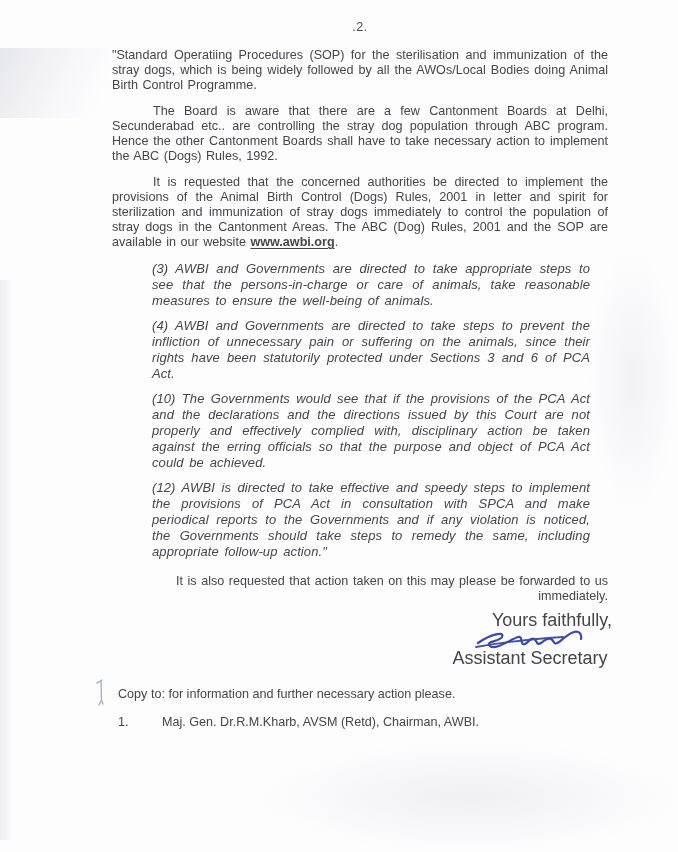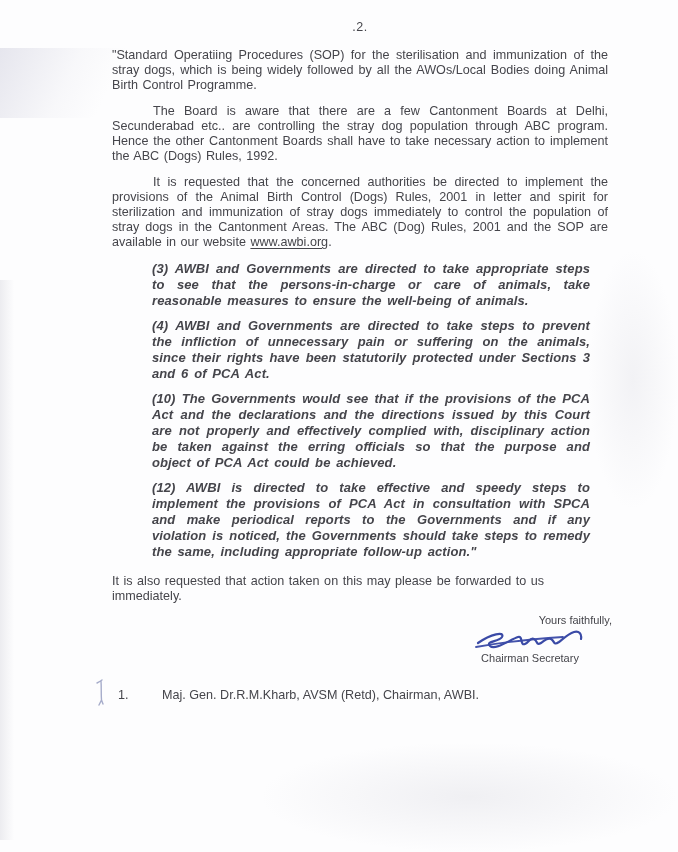--- a/index.html
+++ b/index.html
@@ -42,38 +42,37 @@
   }
   p.body {
     font-size:12.6px;
     line-height:15px;
     text-align:justify;
     margin:0 0 11px 0;
     word-spacing:1px;
   }
   p.indent   { text-indent:41px; }
   p.indent-lg{ text-indent:75px; }
-  .link { text-decoration:underline; text-underline-offset:2px; }
+  .link { text-decoration:underline; text-underline-offset:2px;font-weight:bold; }
   p.quote {
     font-style:italic;
     font-size:13px;
     line-height:16px;
     text-align:justify;
     margin:0 18px 9px 40px;
     word-spacing:2px;
     letter-spacing:0.1px;
-    font-weight:bold;
   }
-  p.closing { margin-top:14px; margin-bottom:9px; text-align:left; }
+  p.closing { margin-top:14px; margin-bottom:9px; text-align:right; }
   .sig {
     width:168px;
     margin-left:auto;
     margin-right:-6px;
     text-align:center;
-    font-size:11px;
+    font-size:18px;
     line-height:15px;
   }
   .sig .valediction { text-align:right; padding-right:2px; }
   .sig svg { display:block; margin:-2px auto -5px auto; }
   .copy { margin-top:21px; padding-left:6px; font-size:12.6px; line-height:15px; }
   .copy-heading { margin-bottom:12px; }
   .copy-item { display:flex; line-height:16px; }
   .copy-item .num { width:44px; flex:none; }
   .pen-mark { position:absolute; left:92px; top:676px; }
 </style>
@@ -103,24 +102,25 @@
   <p class="quote">(12) AWBI is directed to take effective and speedy steps to implement the provisions of PCA Act in consultation with SPCA and make periodical reports to the Governments and if any violation is noticed, the Governments should take steps to remedy the same, including appropriate follow-up action."</p>
 
   <p class="body closing">It is also requested that action taken on this may please be forwarded to us immediately.</p>
 
   <div class="sig">
     <div class="valediction">Yours faithfully,</div>
     <svg width="110" height="30" viewBox="0 0 110 30">
       <path d="M3 17 C 16 8, 30 5, 27 11 C 24 16, 10 15, 15 20 C 20 25, 36 13, 43 11 C 48 9.5, 45 20, 50 18 C 54 16.5, 55 11, 59 13 C 63 15, 61 20, 66 17 C 70 14.5, 72 11, 76 13 C 80 15, 78 20, 84 16 C 88 13, 93 8, 99 6 C 104 4.5, 107 8, 106 13" stroke="#3a4aa6" stroke-width="2.2" fill="none" stroke-linecap="round"></path>
       <path d="M1 21 C 28 16, 58 13, 88 11" stroke="#3a4aa6" stroke-width="1.8" fill="none" stroke-linecap="round" opacity="0.95"></path>
     </svg>
-    <div>Chairman Secretary</div>
+    <div>Assistant Secretary</div>
   </div>
 
   <div class="copy">
+    <div class="copy-heading">Copy to: for information and further necessary action please.</div>
     <div class="copy-item">
       <span class="num">1.</span>
         <span>Maj. Gen. Dr.R.M.Kharb, AVSM (Retd), Chairman, AWBI.</span>
     </div>
 
   </div>
 
 </div>
 
 <svg class="pen-mark" width="18" height="36" viewBox="0 0 18 36">

